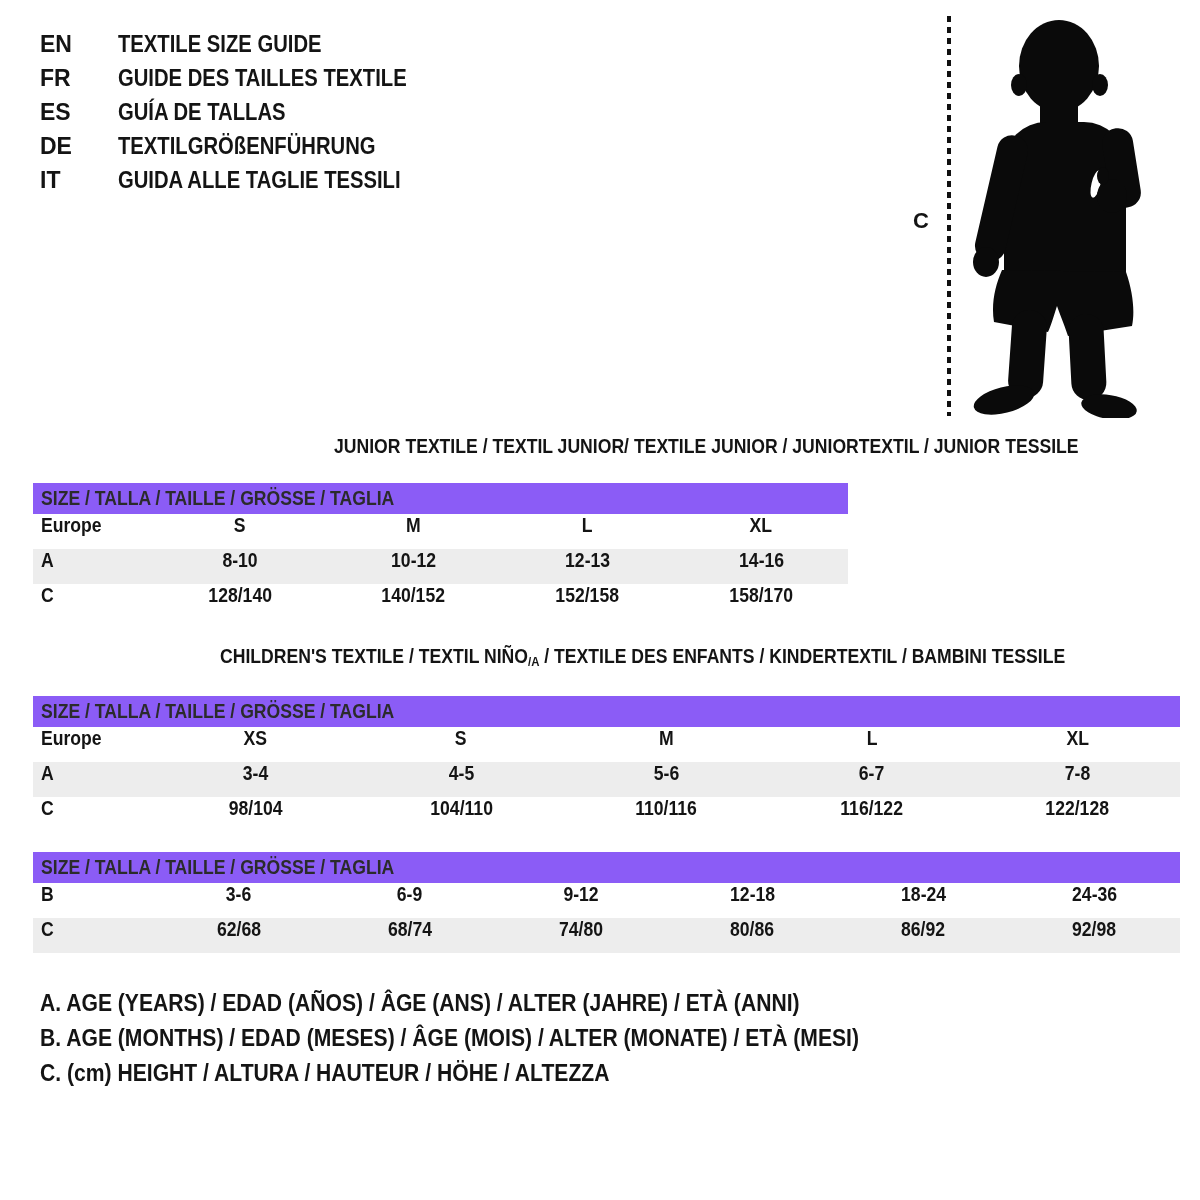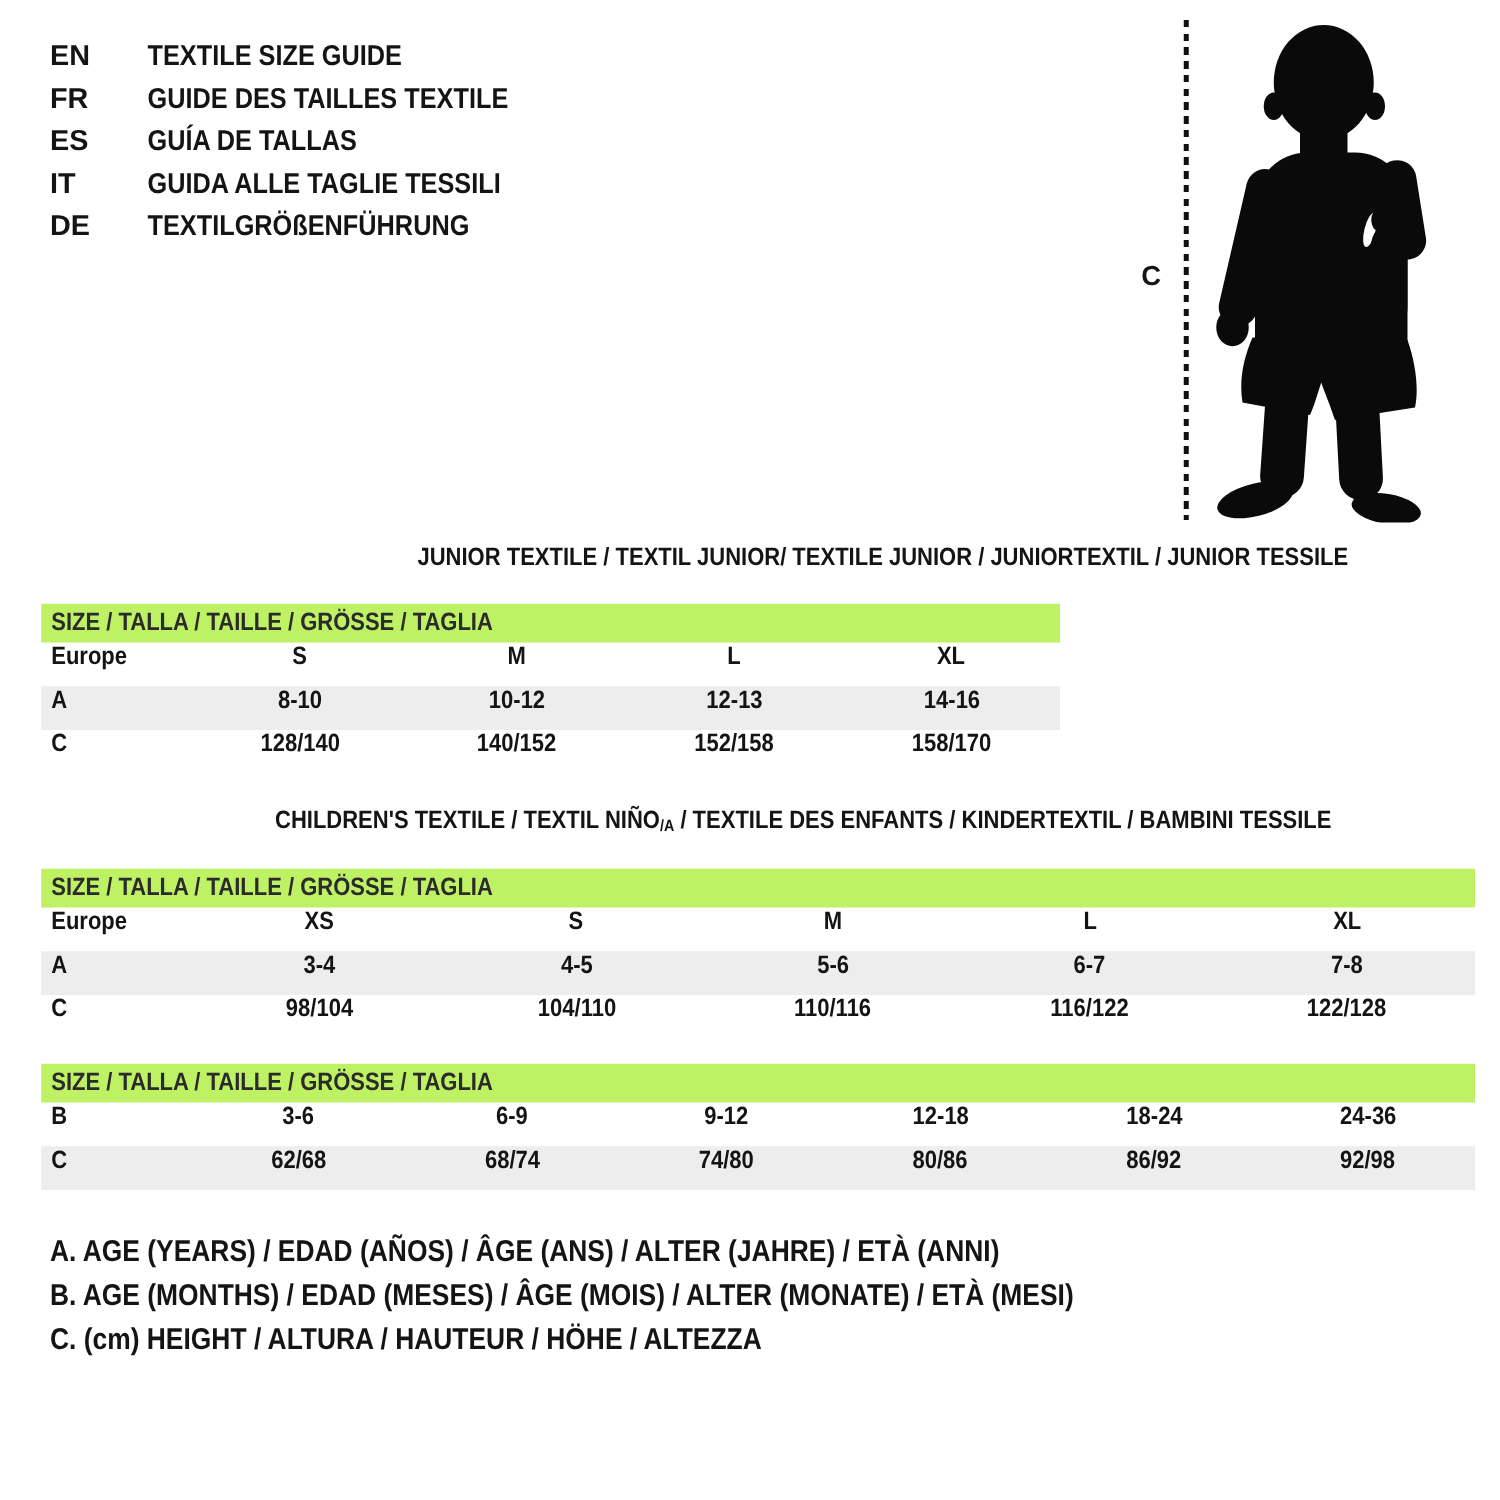--- a/index.html
+++ b/index.html
@@ -31,21 +31,21 @@
 
   
   .content { position: absolute; left: 33px; top: 436px; width: 1147px; }
   .sec-heading { font-size: 20px; line-height: 20px; margin: 0 0 0 7px; font-weight: 700; text-align: right; }
   .sec-heading.two-line { line-height: 33px; }
   .sub { font-size: 13px; vertical-align: -3px; }
 
   .tbl { width: 100%; }
   .tbl.junior { width: 815px; }
   .tbar {
-    height: 31px; background: #bef264;
+    height: 31px; background: #8b5cf6;
     display: flex; align-items: center;
     padding-left: 8px; box-sizing: border-box;
     font-size: 20px; color: #2b2b2b;
   }
   .trow { height: 35px; display: flex; align-items: flex-start; font-size: 20px; }
   .trow.shaded { background: #ededed; }
   .rlabel { width: 112px; padding-left: 8px; flex: none; box-sizing: content-box; }
   .cell { flex: 1; text-align: center; }
 
   .sec1 .tbar { margin-top: 27px; }
@@ -69,26 +69,26 @@
     </div>
     <div class="lang-row">
       <span class="lang-code">FR</span>
       <span class="cx">GUIDE DES TAILLES TEXTILE</span>
     </div>
     <div class="lang-row">
       <span class="lang-code">ES</span>
       <span class="cx">GUÍA DE TALLAS</span>
     </div>
     <div class="lang-row">
+      <span class="lang-code">DE</span>
+      <span class="cx">TEXTILGRÖßENFÜHRUNG</span>
+    </div>
+    <div class="lang-row">
       <span class="lang-code">IT</span>
       <span class="cx">GUIDA ALLE TAGLIE TESSILI</span>
-    </div>
-    <div class="lang-row">
-      <span class="lang-code">DE</span>
-      <span class="cx">TEXTILGRÖßENFÜHRUNG</span>
     </div>
   </div>
 
   <div class="dashline"></div>
   <div class="c-label">C</div>
   <svg class="baby" width="192" height="406" viewBox="0 0 192 406" aria-hidden="true">
     <g fill="#0a0a0a">
       <ellipse cx="101" cy="54" rx="40" ry="46"></ellipse>
       <ellipse cx="61" cy="73" rx="8" ry="11"></ellipse>
       <ellipse cx="142" cy="73" rx="8" ry="11"></ellipse>

